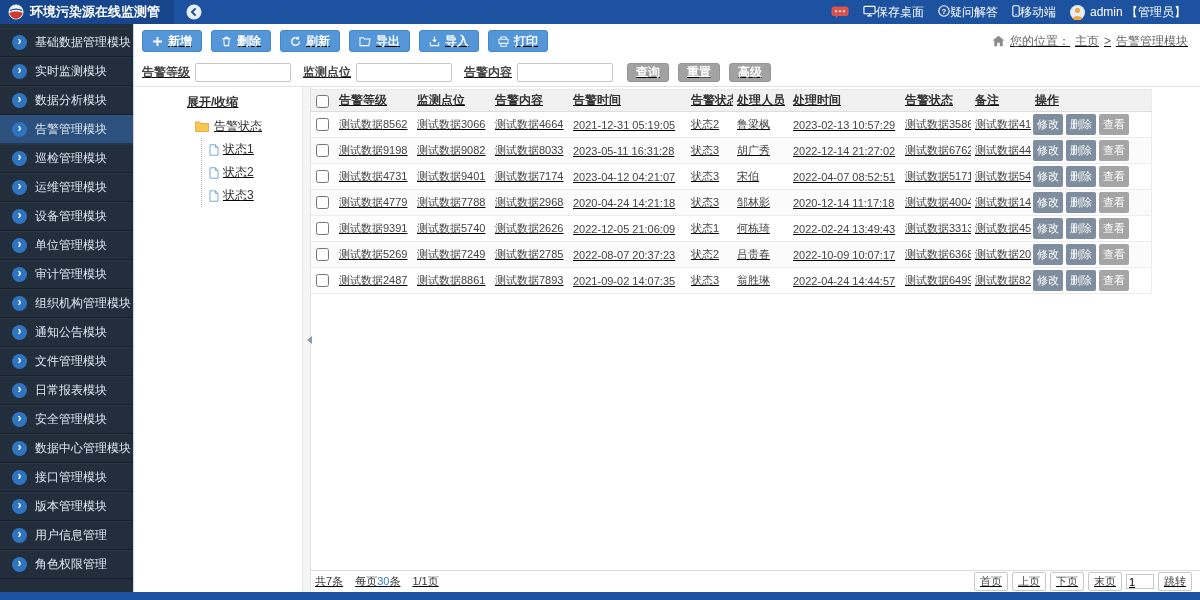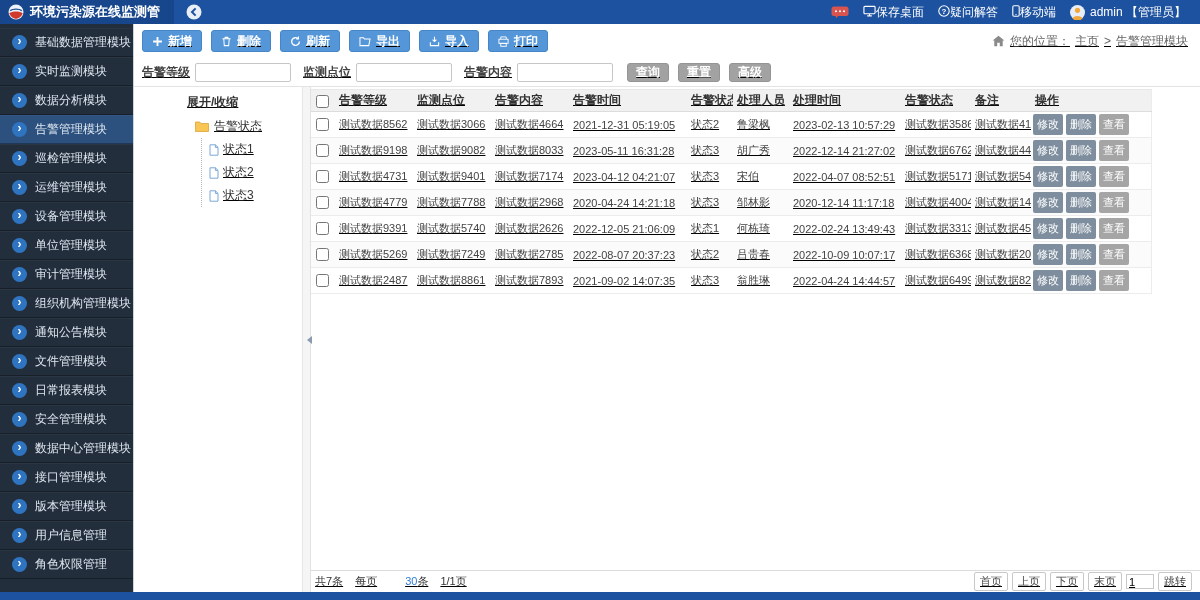--- a/index.html
+++ b/index.html
@@ -63,21 +63,21 @@
   .c-cb,th.c-cb{text-align:center;padding-left:0;}
   .c-cb input{width:13px;height:13px;cursor:pointer;vertical-align:middle;}
   .c-act{padding-left:2px;}
   .act-btn{border:none;border-radius:2px;color:#fff;font-size:11px;padding:3px 4px;margin-right:3px;cursor:pointer;font-family:inherit;}
   .act-edit,.act-del{background:var(--act-btn);}
   .act-view{background:var(--act-view);}
   
   .pager{height:22px;flex:0 0 auto;border-top:1px solid #dcdcdc;display:flex;align-items:center;justify-content:space-between;
     padding:0 8px 0 4px;color:#333;font-size:11px;background:#fff;}
   .pager-left{display:flex;align-items:center;gap:12px;}
-  .blue{color:var(--link-blue);margin-left:28px;}
+  .blue{color:var(--link-blue);}
   .pager-right{display:flex;align-items:center;gap:4px;}
   .pg-btn{border:1px solid #c8c8c8;background:#fff;color:#444;font-size:11px;padding:1px 5px;border-radius:2px;cursor:pointer;font-family:inherit;}
   .pg-input{width:28px;height:15px;border:1px solid #c8c8c8;font-size:11px;padding:0 2px;font-family:inherit;}
   
   .footer{height:8px;background:var(--header-bg);flex:0 0 auto;}
 </style>
 </head>
 <body>
 
 <div class="app">

